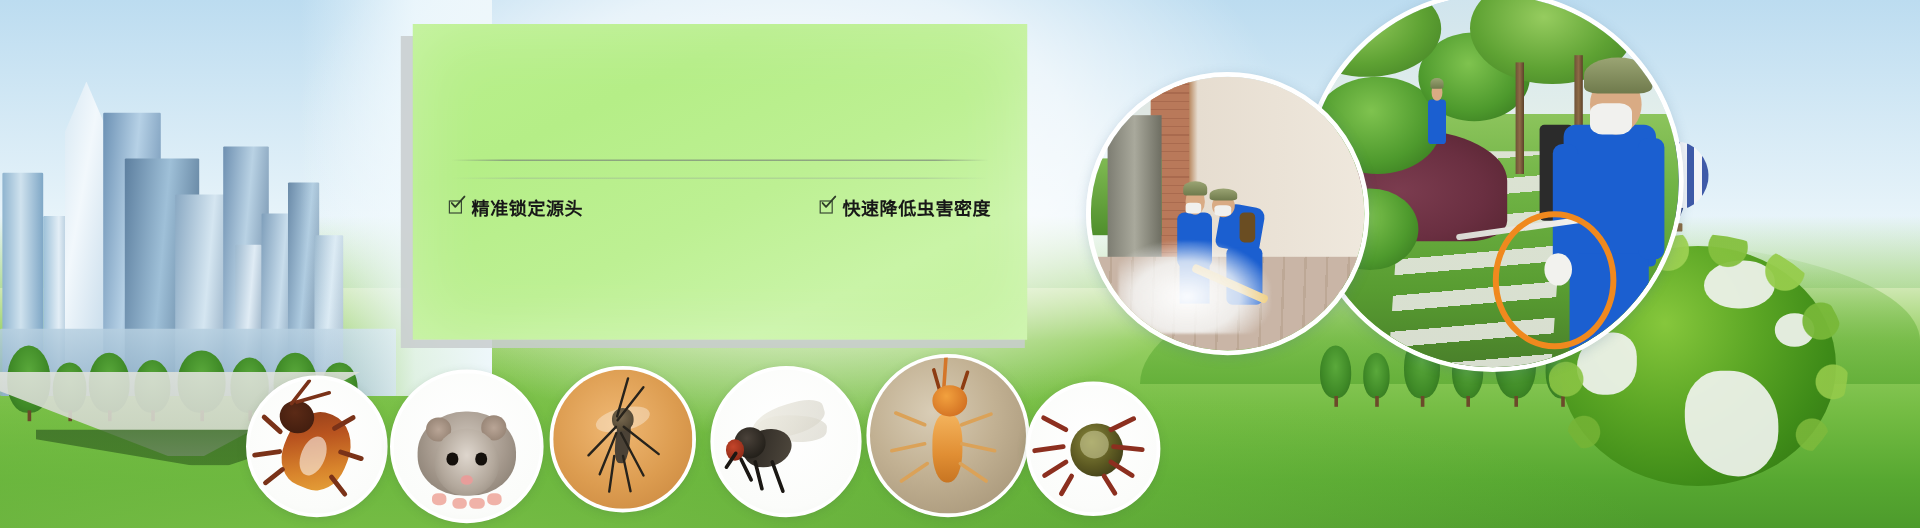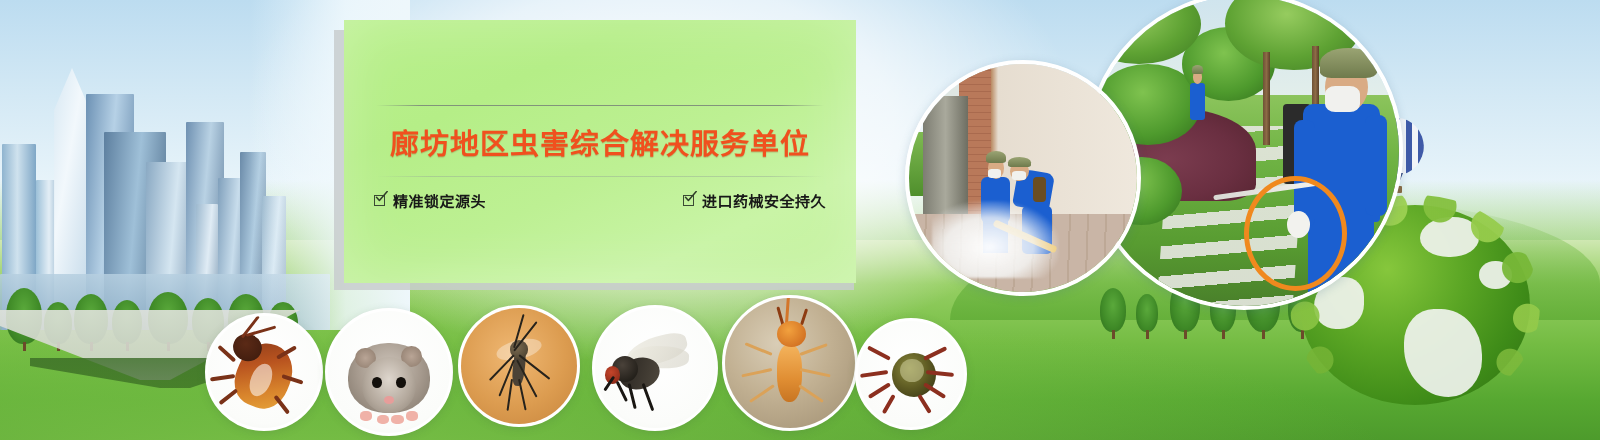--- a/index.html
+++ b/index.html
@@ -387,21 +387,20 @@
     <div class="fg-smoke"></div>
   </div>
 
   <div class="panel-shadow"></div>
   <div class="panel">
     <div class="panel-inner">
 
 
       <div class="divider"></div>
 
-      <div class="slogan">廊坊地区虫害综合解决服务单位</div>
 
       <div class="divider soft"></div>
 
       <div class="features">
 
         <div class="feature">
           <span class="chk">
             <span class="box"></span>
             <svg class="tick" viewBox="0 0 13 13" aria-hidden="true">
               <path d="M1.5 6.2 L4.4 9.4 L12.2 0.6" fill="none" stroke="#2f3d29" stroke-width="1.5" stroke-linecap="round" stroke-linejoin="round"></path>
@@ -410,21 +409,21 @@
           <span class="feature-label">精准锁定源头</span>
         </div>
 
         <div class="feature">
           <span class="chk">
             <span class="box"></span>
             <svg class="tick" viewBox="0 0 13 13" aria-hidden="true">
               <path d="M1.5 6.2 L4.4 9.4 L12.2 0.6" fill="none" stroke="#2f3d29" stroke-width="1.5" stroke-linecap="round" stroke-linejoin="round"></path>
             </svg>
           </span>
-          <span class="feature-label">进口药械安全持久</span>
+          <span class="feature-label">快速降低虫害密度</span>
         </div>
 
 
       </div>
     </div>
   </div>
 
   <div class="pest p1">
     <div class="pest-bg-white"></div>
     <div class="roach-body"></div>

